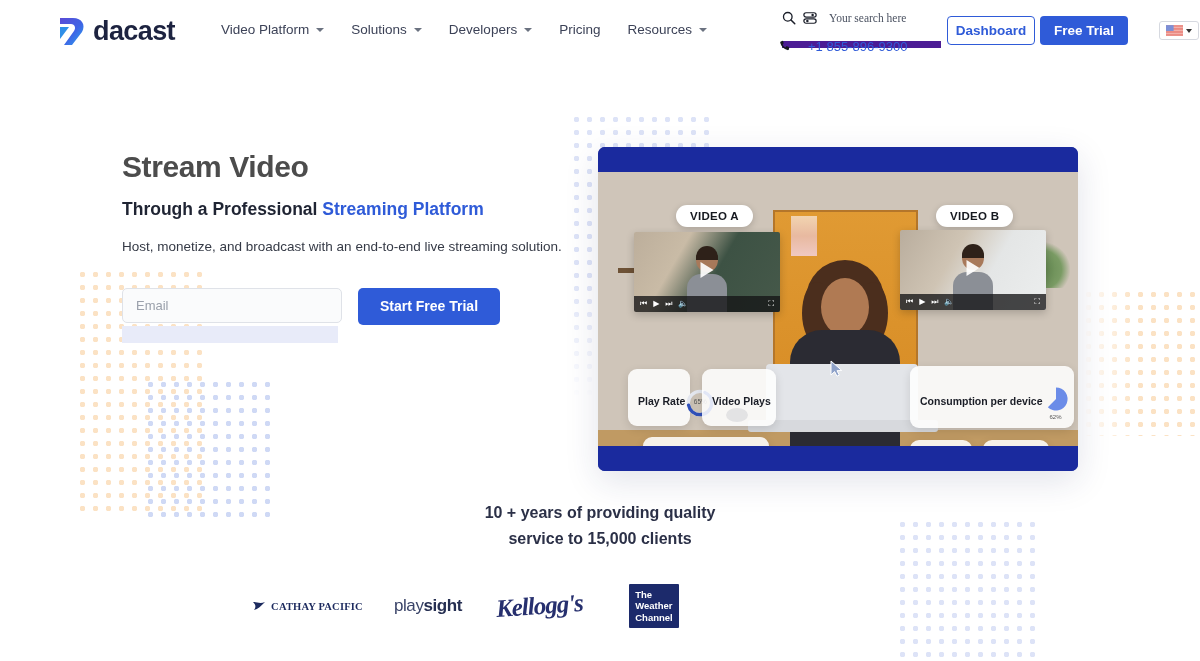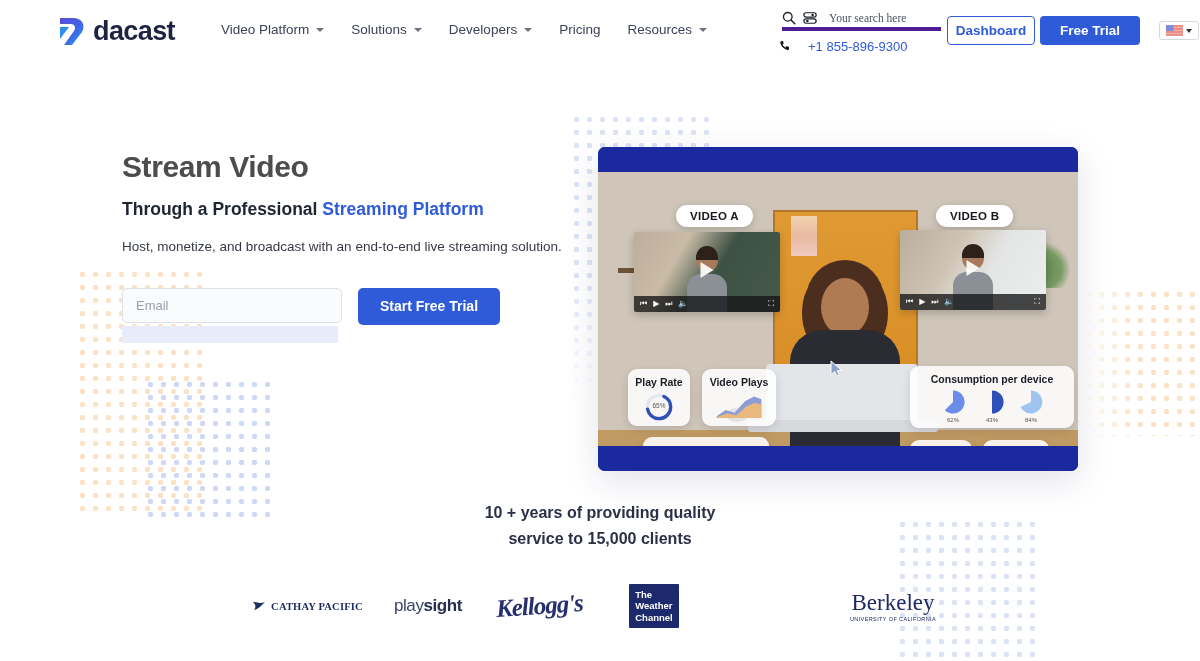--- a/index.html
+++ b/index.html
@@ -47,35 +47,35 @@
   .nav-item {
     display: flex; align-items: center; gap: 7px;
     font-size: 13.5px; color: #3c4257; cursor: pointer;
     padding: 0 12px 0 0; margin-right: 15px; white-space: nowrap;
   }
   .nav-item:last-child { margin-right: 0; }
   .nav-caret { width: 0; height: 0; border-left: 4px solid transparent; border-right: 4px solid transparent;
                border-top: 4.5px solid #6b7280; display: inline-block; }
 
   .search-block { position: absolute; left: 782px; top: 11px; width: 160px; }
-  .search-row { display: flex; align-items: center; gap: 7px; padding-bottom: 2px; border-bottom: 4px solid #4c1d95; width: 159px; }
+  .search-row { display: flex; align-items: center; gap: 7px; padding-bottom: 16px; border-bottom: 7px solid #4c1d95; width: 159px; }
   .search-ph { font-family: "Liberation Serif", serif; font-size: 11.5px; color: #4a5160; margin-left: 5px; }
 
   .phone-row { position: absolute; left: 779px; top: 39px; display: flex; align-items: center; gap: 16px; }
   .phone-num { font-size: 13px; color: #2f5bd8; cursor: pointer; }
 
   .btn-dashboard {
     position: absolute; left: 947px; top: 16px; width: 88px; height: 29px;
     border: 1.6px solid #2f5bd8; border-radius: 4px; background: #fff;
     color: #2f5bd8; font-size: 13.5px; font-weight: 700;
     display: flex; align-items: center; justify-content: center; cursor: pointer;
     font-family: "Liberation Sans", sans-serif;
   }
   .btn-freetrial {
-    position: absolute; left: 1040px; top: 16px; width: 100px; height: 29px;
+    position: absolute; left: 1040px; top: 16px; width: 88px; height: 29px;
     border: none; border-radius: 4px; background: #2f5bd8;
     color: #fff; font-size: 13.5px; font-weight: 700;
     display: flex; align-items: center; justify-content: center; cursor: pointer;
     font-family: "Liberation Sans", sans-serif;
   }
   .lang-select {
     position: absolute; left: 1159px; top: 21px; width: 40px; height: 19px;
     border: 1px solid #d6d9e0; border-radius: 3px; background: #fff;
     display: flex; align-items: center; justify-content: center; gap: 3px; cursor: pointer;
   }
@@ -175,22 +175,22 @@
   .mp-playbtn { position: absolute; left: 50%; top: 30px; transform: translateX(-50%);
                 width: 0; height: 0; border-left: 13px solid rgba(255,255,255,.92);
                 border-top: 8px solid transparent; border-bottom: 8px solid transparent; }
   .mp-ctrl { position: absolute; left: 0; bottom: 0; width: 100%; height: 16px;
              background: rgba(20,20,22,.78); display: flex; align-items: center; gap: 6px; padding: 0 6px; }
   .ctl { color: #fff; font-size: 8px; line-height: 1; }
   .ctl.right { margin-left: auto; }
 
   
   .wcard { position: absolute; background: rgba(255,255,255,.86); border-radius: 9px;
-           box-shadow: 0 3px 10px rgba(0,0,0,.12); display: flex; flex-direction: column;
-           align-items: center; padding: 7px 10px 8px; }
+           box-shadow: 0 3px 10px rgba(0,0,0,.12); display: flex; flex-direction: row;
+           align-items: center; padding: 15px 10px 8px; }
   .wtitle { font-size: 10.5px; font-weight: 700; color: #1a1d26; white-space: nowrap; }
   #w-playrate { left: 30px; top: 197px; width: 62px; height: 57px; }
   #w-videoplays { left: 104px; top: 197px; width: 74px; height: 57px; }
   #w-engagement { left: 45px; top: 265px; width: 126px; height: 62px; }
   #w-consumption { left: 312px; top: 194px; width: 164px; height: 62px; }
   #w-sales { left: 312px; top: 268px; width: 62px; height: 60px; }
   #w-topcontent { left: 385px; top: 268px; width: 66px; height: 60px; }
 
   .donut { position: relative; width: 30px; height: 30px; margin-top: 4px; }
   .donut svg { display: block; }
@@ -491,21 +491,15 @@
 
     <div class="logo-item" id="cl-3">
       <div class="cl-weather">
         <div>The</div>
         <div>Weather</div>
         <div>Channel</div>
       </div>
     </div>
 
 
-    <div class="logo-item" id="cl-5">
-      <div class="cl-berkeley">
-        <div class="big">Berkeley</div>
-        <div class="small">UNIVERSITY OF CALIFORNIA</div>
-      </div>
-    </div>
   </div>
 
 </div>
 
 </body></html>

